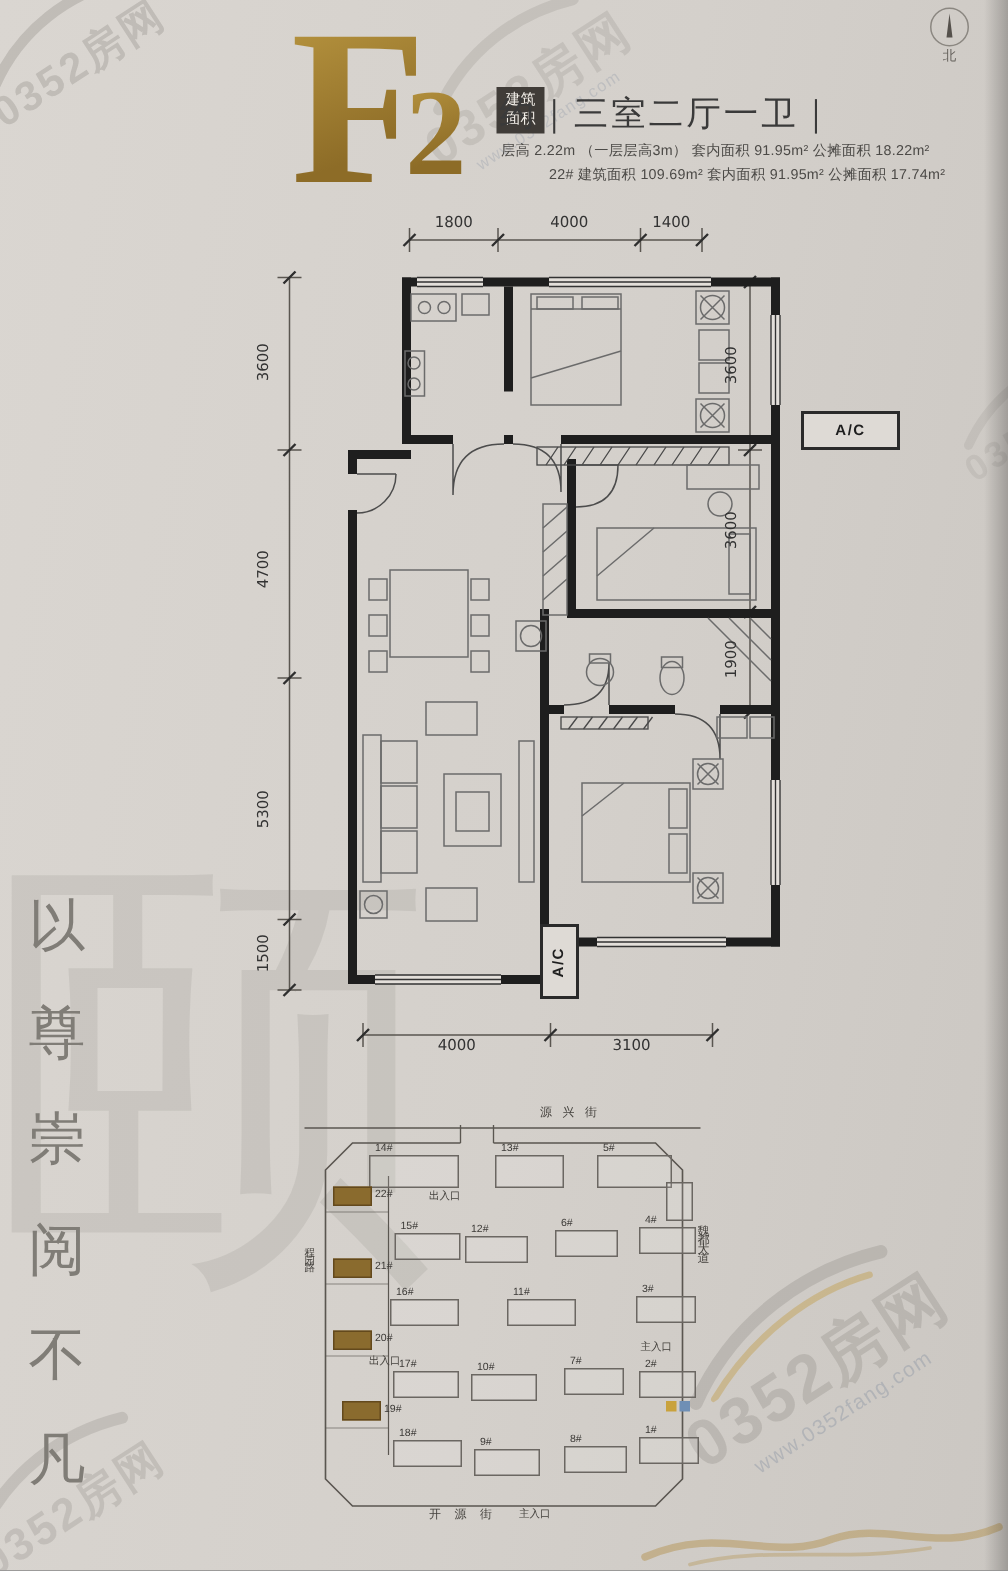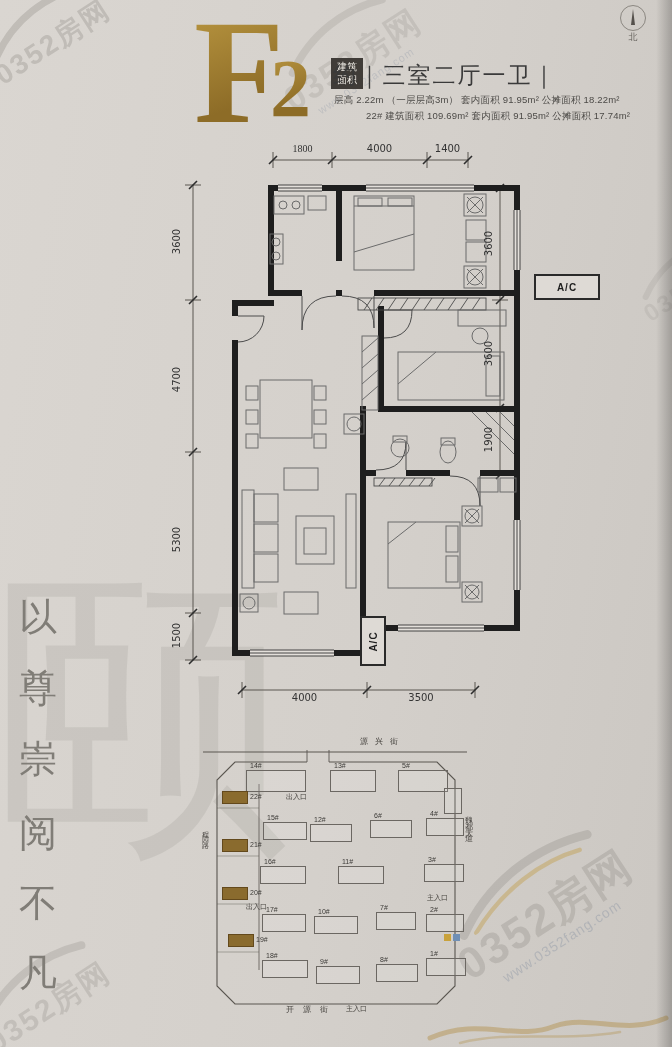--- a/index.html
+++ b/index.html
@@ -285,32 +285,32 @@
           <circle cx="312" cy="452" r="7"></circle>
           <path d="M305,445 L319,459 M319,445 L305,459"></path>
         </g>
       <g>
           <rect x="318" y="338" width="20" height="14"></rect>
           <rect x="340" y="338" width="16" height="14"></rect>
         </g>
     </g>
   </svg>
 
-  <div class="dim" style="left:273px;top:143px;width:59px;font-family:Liberation Serif, serif;">1800</div>
+  <div class="dim" style="left:273px;top:143px;width:59px;">1800</div>
   <div class="dim" style="left:332px;top:143px;width:95px;">4000</div>
   <div class="dim" style="left:427px;top:143px;width:41px;">1400</div>
   <div class="dim dimv" style="left:156px;top:236px;width:40px;">3600</div>
   <div class="dim dimv" style="left:156px;top:374px;width:40px;">4700</div>
   <div class="dim dimv" style="left:156px;top:534px;width:40px;">5300</div>
   <div class="dim dimv" style="left:156px;top:630px;width:40px;">1500</div>
   <div class="dim dimv" style="left:468px;top:238px;width:40px;">3600</div>
   <div class="dim dimv" style="left:468px;top:348px;width:40px;">3600</div>
   <div class="dim dimv" style="left:468px;top:434px;width:40px;">1900</div>
   <div class="dim" style="left:242px;top:692px;width:125px;">4000</div>
-  <div class="dim" style="left:367px;top:692px;width:108px;">3500</div>
+  <div class="dim" style="left:367px;top:692px;width:108px;">3100</div>
 
   <div class="acbox" style="left:534px;top:274px;width:62px;height:22px;">
       <span>A/C</span>
     </div>
   <div class="acbox vert" style="left:360px;top:616px;width:22px;height:46px;">
       <span>A/C</span>
     </div>
 
   <div class="slogan-char" style="top:592px;">以</div>
   <div class="slogan-char" style="top:663px;">尊</div>

